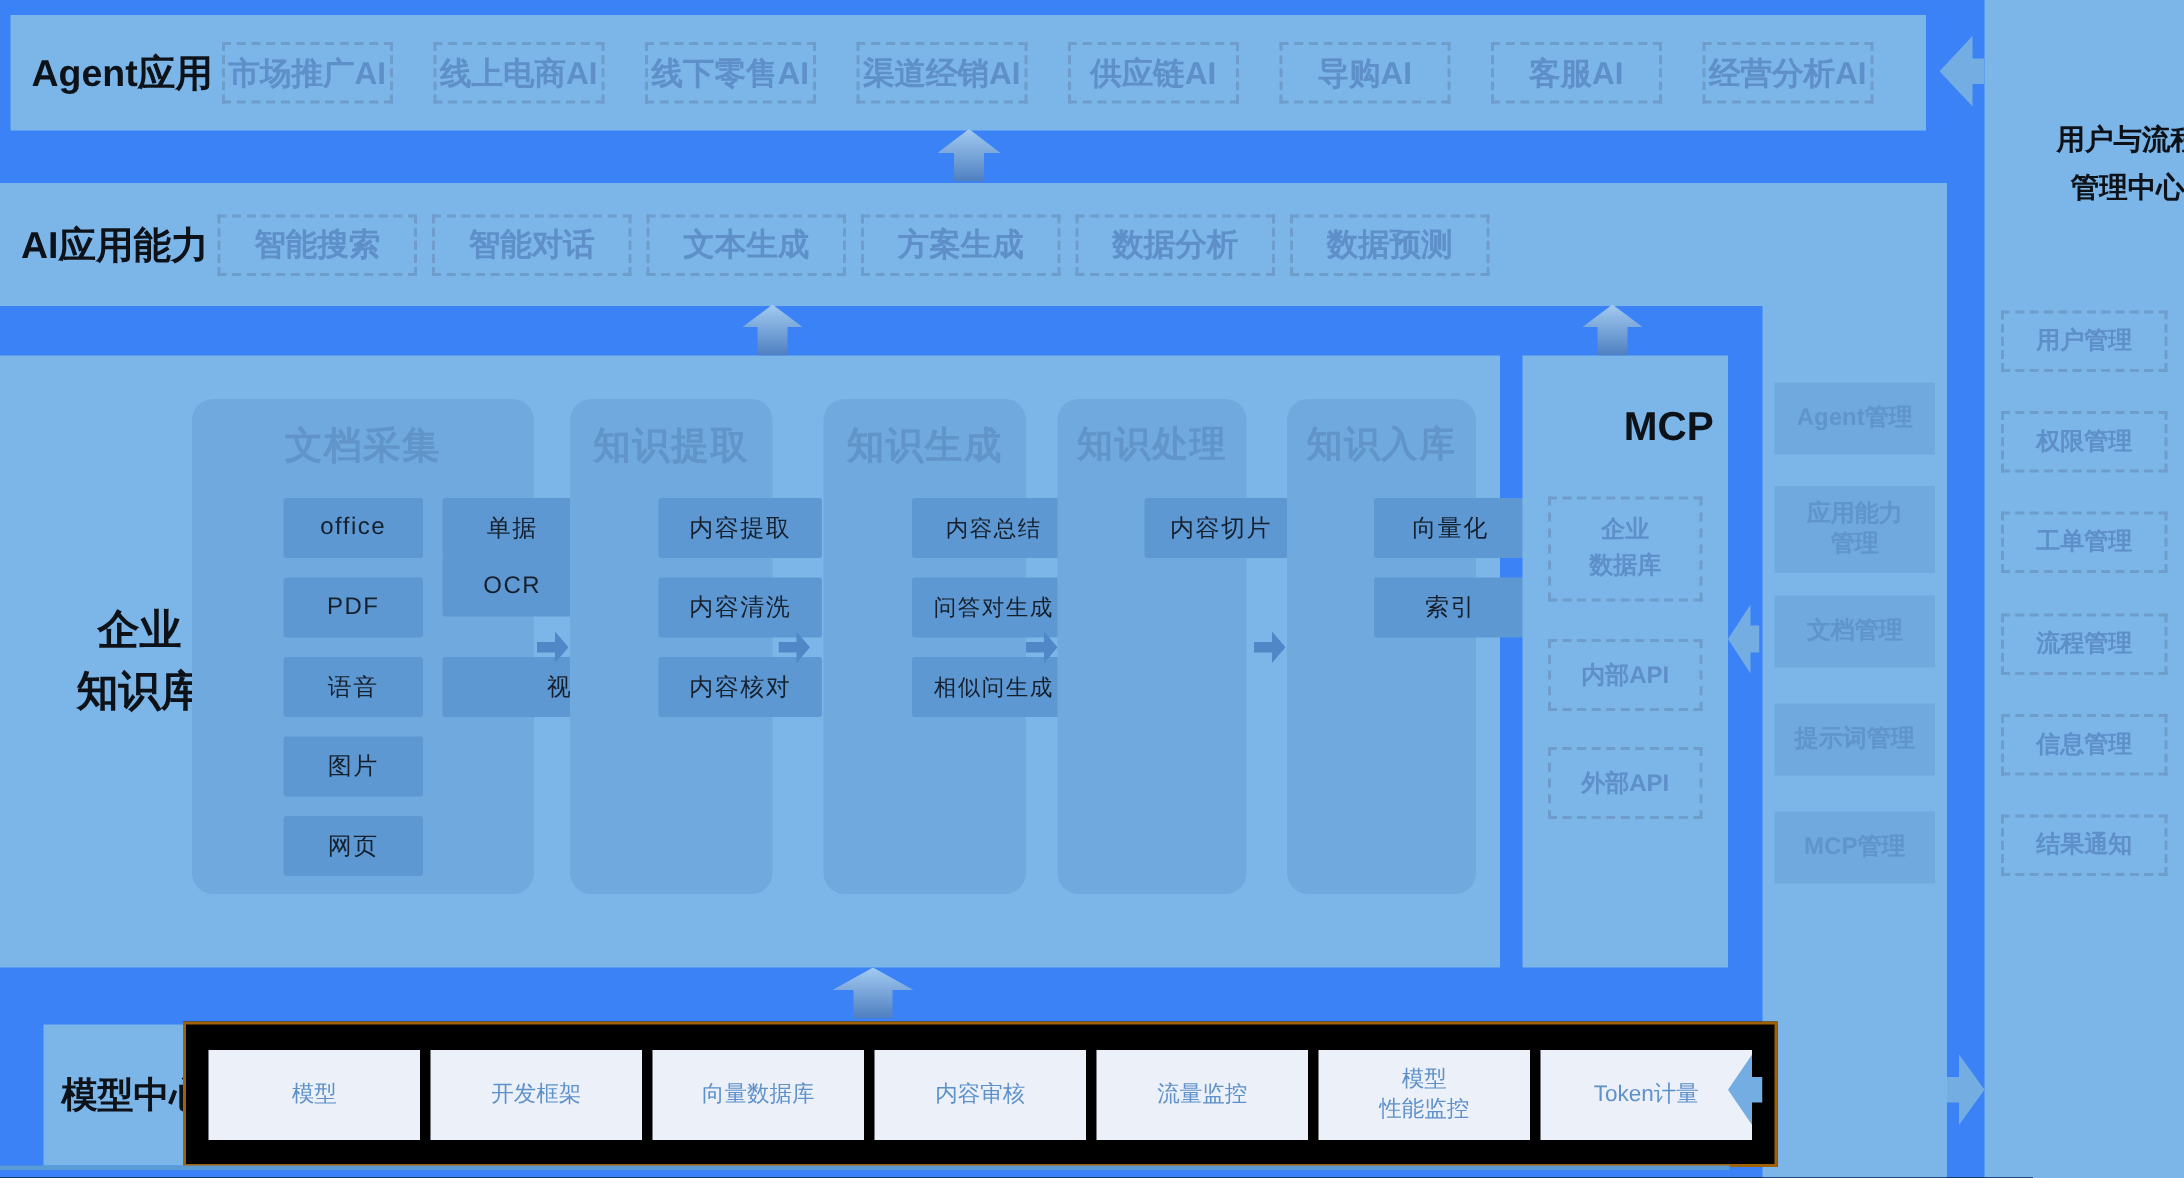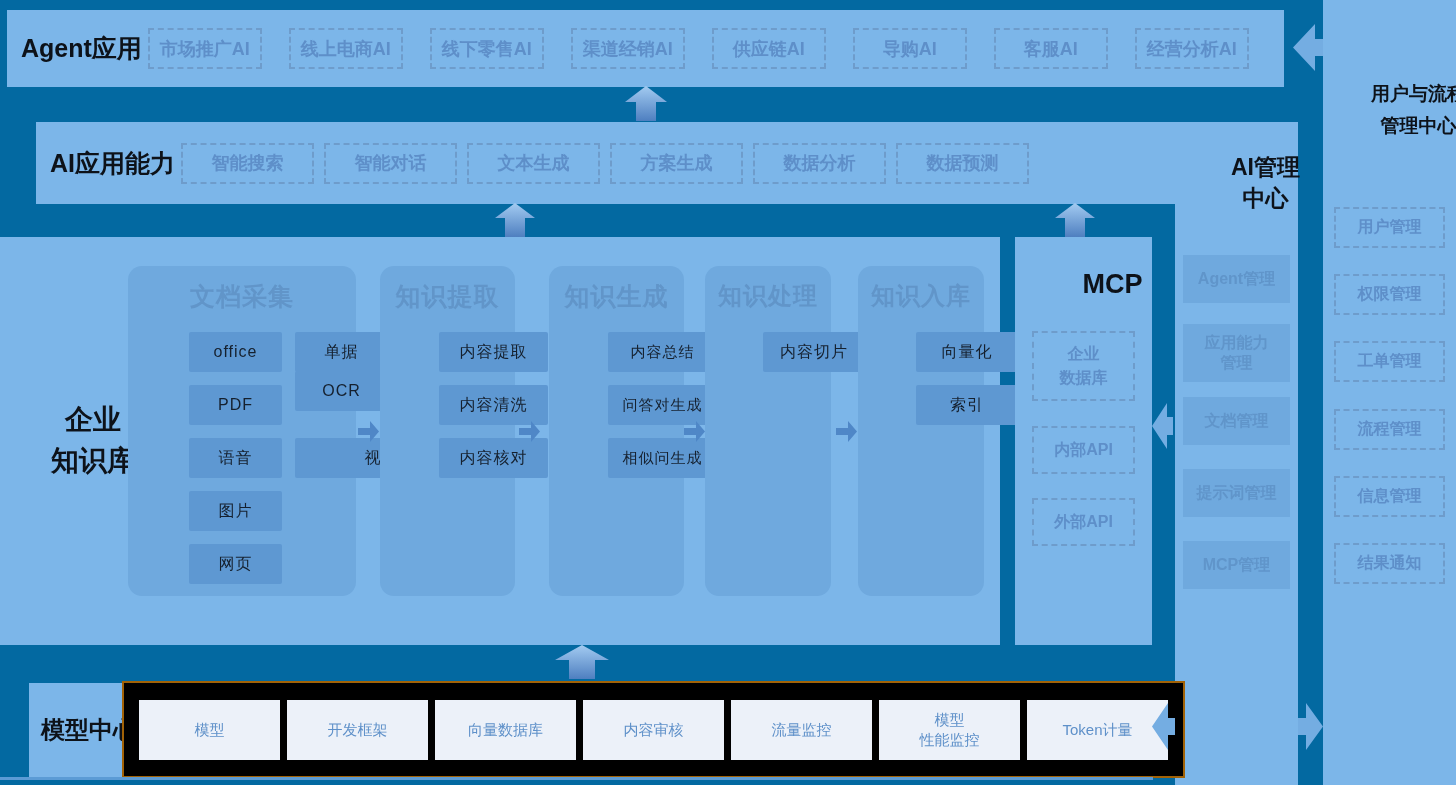--- a/index.html
+++ b/index.html
@@ -1,28 +1,28 @@
 <!DOCTYPE html>
 <html><head>
 <meta charset="utf-8">
 <style>
   html,body{margin:0;padding:0;background:#000;}
-  .stage{position:relative;width:1456px;height:785px;background:#0369a1;overflow:hidden;
+  .stage{position:relative;width:1456px;height:785px;background:#3b82f6;overflow:hidden;
          font-family:"Liberation Sans","DejaVu Sans",sans-serif;}
   .panel{position:absolute;background:#7CB6E9;}
   .blacktxt{color:#0d1219;font-weight:700;margin-left:29px;}
   .pre{white-space:pre-line;text-align:center;}
   .flexc{display:flex;align-items:center;justify-content:center;}
 
   
   .agent-row{left:7px;top:10px;width:1277px;height:77px;display:flex;align-items:center;padding-left:14px;box-sizing:border-box;}
-  .cap-row{left:0;top:122px;width:1248px;height:82px;display:flex;align-items:center;padding-left:14px;box-sizing:border-box;margin-left:36px;}
+  .cap-row{left:0;top:122px;width:1248px;height:82px;display:flex;align-items:center;padding-left:14px;box-sizing:border-box;}
   .row-title{font-size:25px;font-weight:700;color:#0d1219;flex:0 0 auto;}
   .chips{display:flex;margin-left:6px;}
-  .chip{border:2px dashed #6E9CCB;color:#5E8FC9;font-weight:700;font-size:18px;
+  .chip{border:2px dashed #6E9CCB;color:#5E8FC9;font-weight:700;font-size:21px;
         display:flex;align-items:center;justify-content:center;box-sizing:border-box;}
   .agent-row .chip{width:114px;height:41px;margin-right:27px;}
   .cap-row .chip{width:133px;height:41px;margin-right:10px;}
 
   
   .kb{left:0;top:237px;width:1000px;height:408px;}
   .kb-title{position:absolute;left:0;top:0;width:128px;height:100%;font-size:28px;line-height:1.45;}
   .kcol{position:absolute;top:29px;height:330px;background:#6FA9DE;border-radius:14px;}
   .kcol-title{position:absolute;top:14px;left:0;width:100%;text-align:center;
               font-size:25px;font-weight:700;color:#6195C9;letter-spacing:1px;}
@@ -144,22 +144,20 @@
 
   <div class="panel mcp">
     <div class="mcp-title blacktxt">MCP</div>
     <div class="dashbox pre" style="left:17px;top:94px;width:103px;height:70px;line-height:1.5;">企业
 数据库</div>
     <div class="dashbox" style="left:17px;top:189px;width:103px;height:48px;">内部API</div>
     <div class="dashbox" style="left:17px;top:261px;width:103px;height:48px;">外部API</div>
   </div>
 
   <div class="panel aim">
-    <div class="aim-title blacktxt pre">AI管理
-中心</div>
     <div class="aim-item" style="top:133px;height:48px;">Agent管理</div>
     <div class="aim-item pre" style="top:202px;height:58px;">应用能力
 管理</div>
     <div class="aim-item" style="top:275px;height:48px;">文档管理</div>
     <div class="aim-item" style="top:347px;height:48px;">提示词管理</div>
     <div class="aim-item" style="top:419px;height:48px;">MCP管理</div>
   </div>
 
   <div class="panel upc">
     <div class="upc-title blacktxt pre">用户与流程

